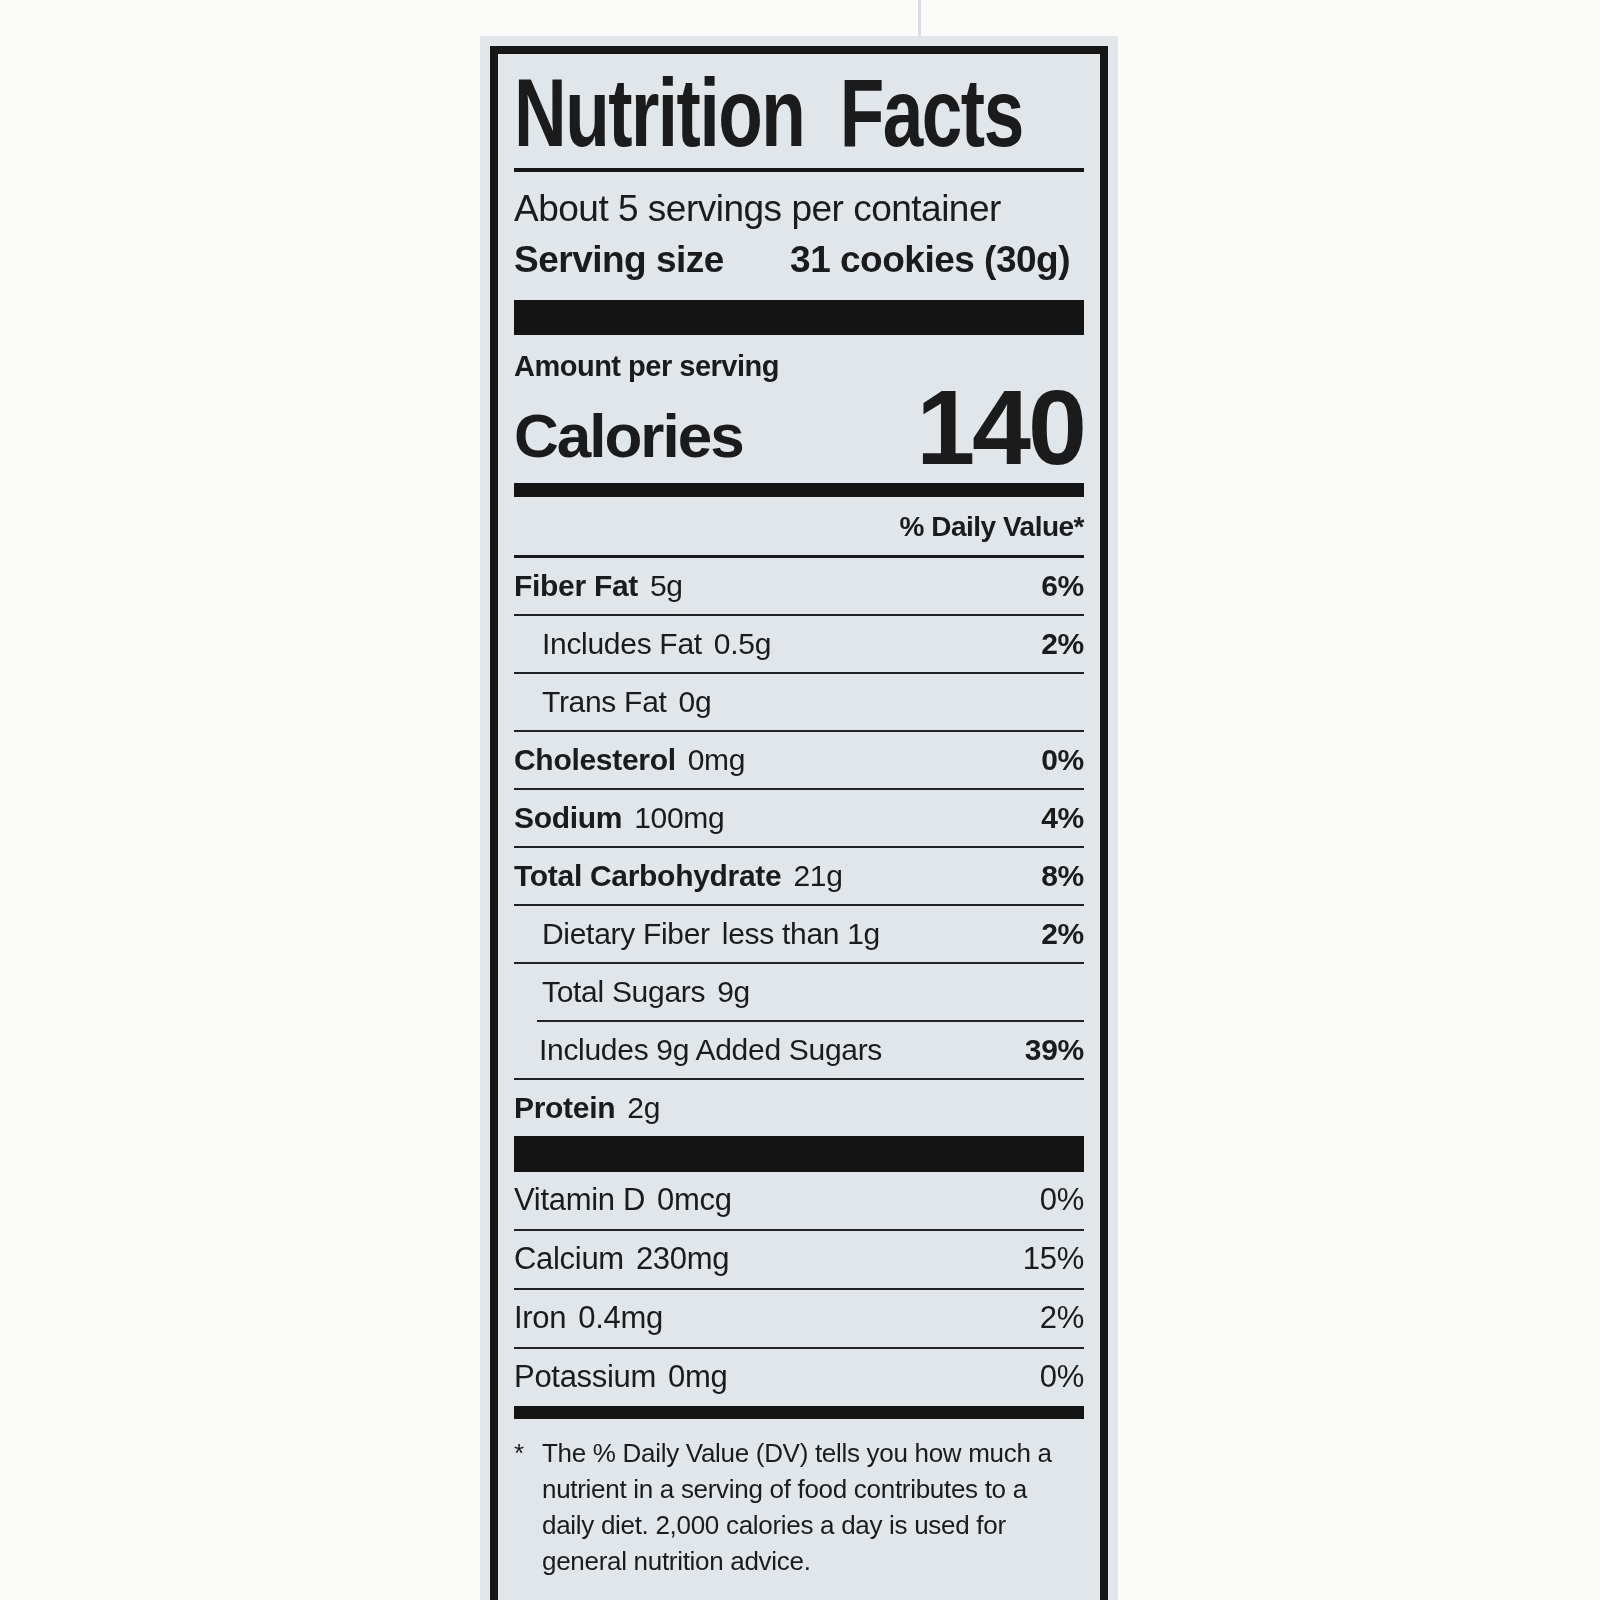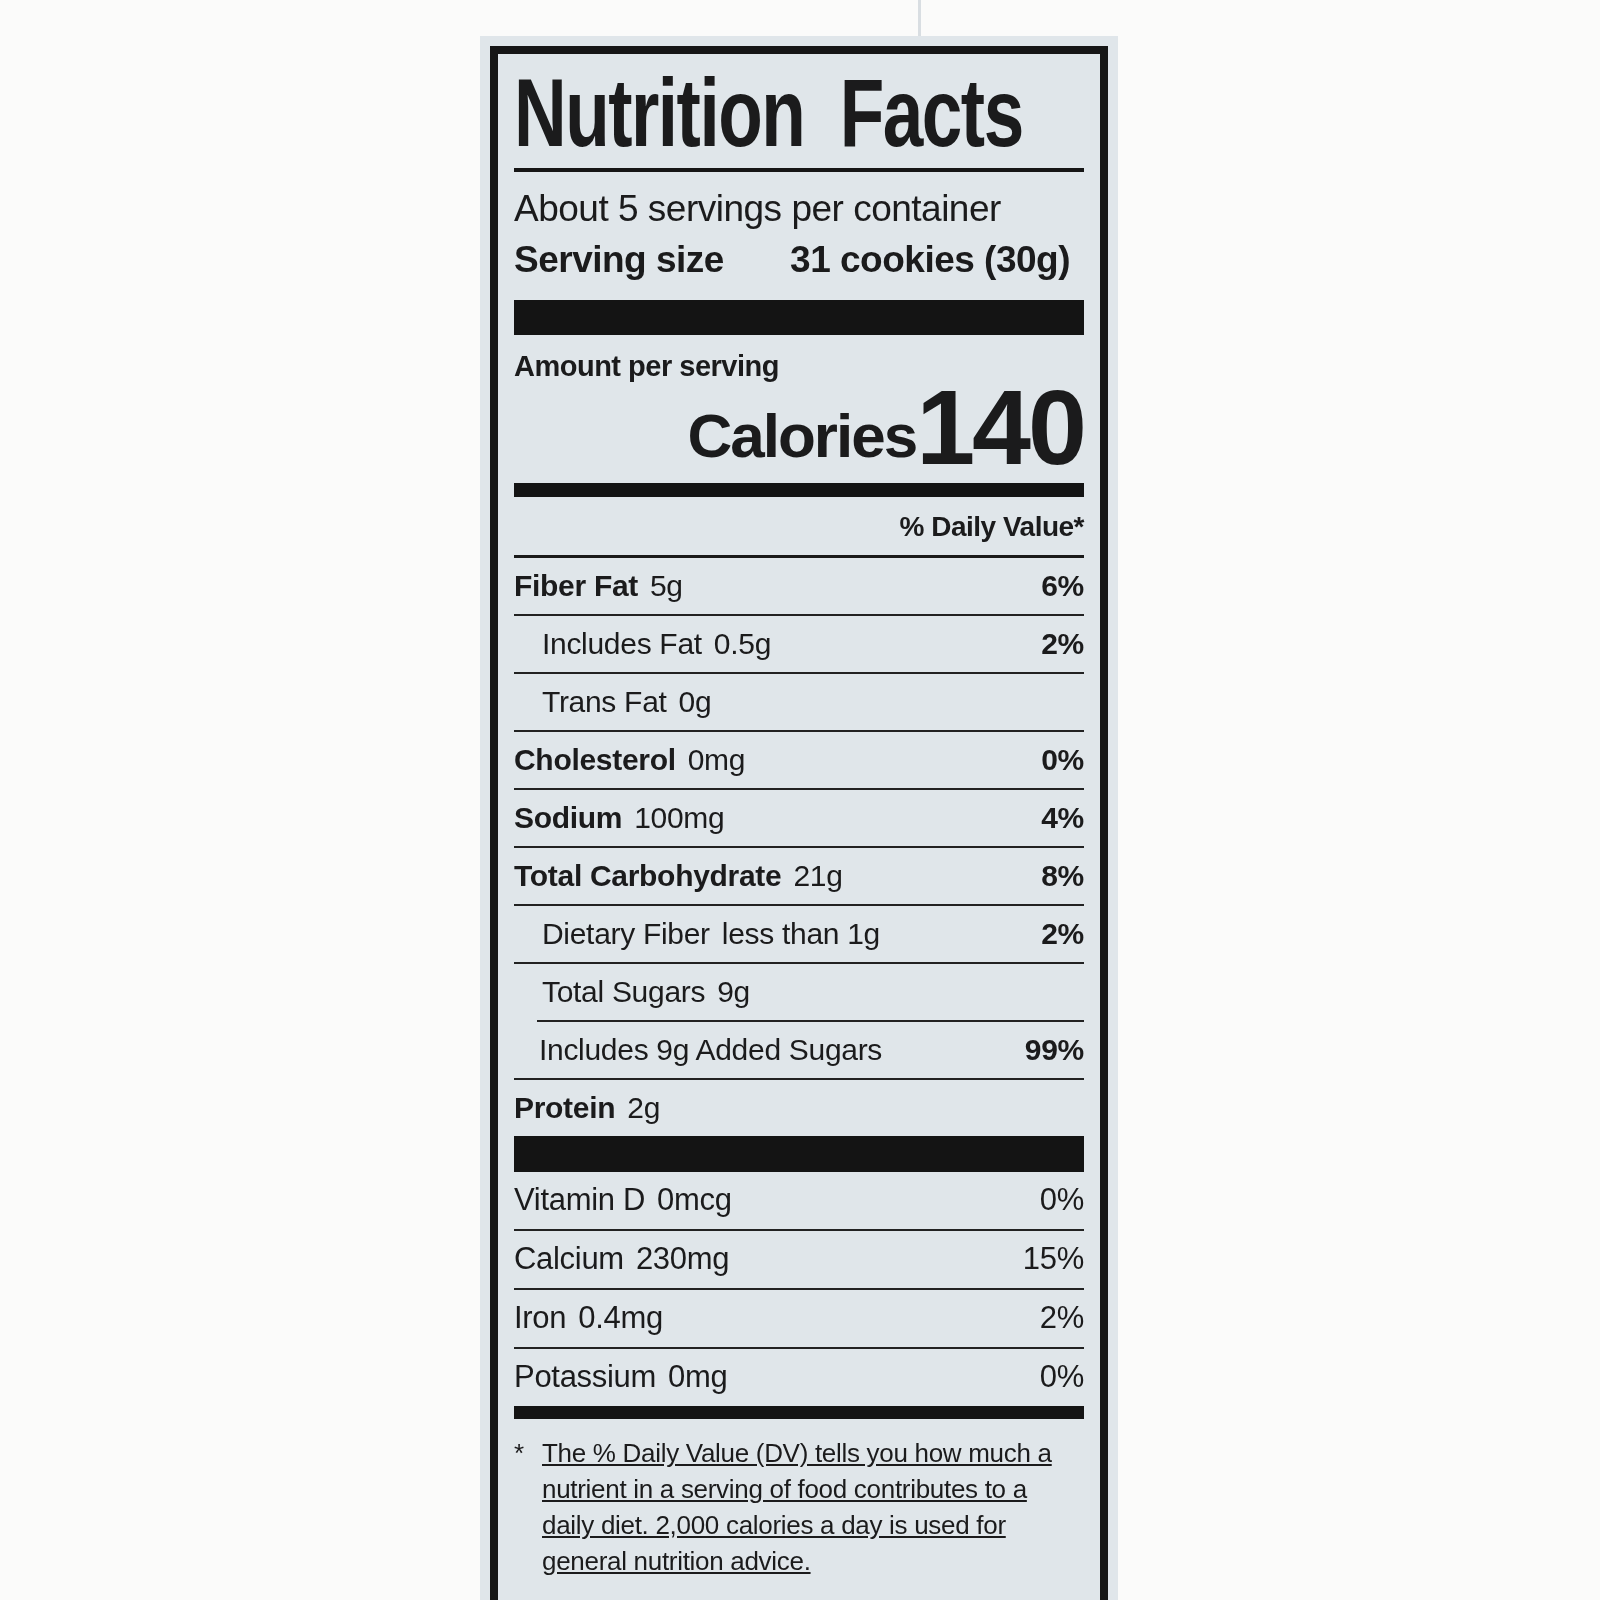--- a/index.html
+++ b/index.html
@@ -70,21 +70,21 @@
   .bar.med2 { height: 13px; }
   .amount-per-serving {
     font-size: 29px;
     font-weight: bold;
     letter-spacing: -0.5px;
     margin-top: 14px;
     line-height: 34px;
   }
   .calories-row {
     display: flex;
-    justify-content: flex-end;
+    justify-content: space-between;
     align-items: flex-end;
     margin-top: 0px;
     margin-bottom: 12px;
   }
   .cal-word {
     font-size: 62px;
     font-weight: bold;
     letter-spacing: -2px;
     line-height: 70px;
   }
@@ -137,21 +137,21 @@
     display: flex;
     padding: 16px 0 22px 0;
     font-size: 26px;
     line-height: 36px;
     letter-spacing: -0.3px;
   }
   .footnote .star {
     width: 28px;
     flex: 0 0 28px;
   }
-  .footnote .fn-text { white-space: pre-line; text-decoration: underline; }
+  .footnote .fn-text { white-space: pre-line; }
 </style>
 </head>
 <body>
 
 <div class="crease"></div>
 
 <div class="sheet">
   <div class="box">
 
     <div class="title">
@@ -231,21 +231,21 @@
         <div class="row i1">
           <span class="left-group">
             <span class="nm">Total Sugars</span>
             <span class="amt">9g</span>
           </span>
         </div>
         <div class="row i2">
           <span class="left-group">
             <span class="nm">Includes 9g Added Sugars</span>
           </span>
-          <span class="dv">99%</span>
+          <span class="dv">39%</span>
         </div>
         <div class="row major">
           <span class="left-group">
             <span class="nm">Protein</span>
             <span class="amt">2g</span>
           </span>
         </div>
       </div>
 
     <div class="bar thick2"></div>

